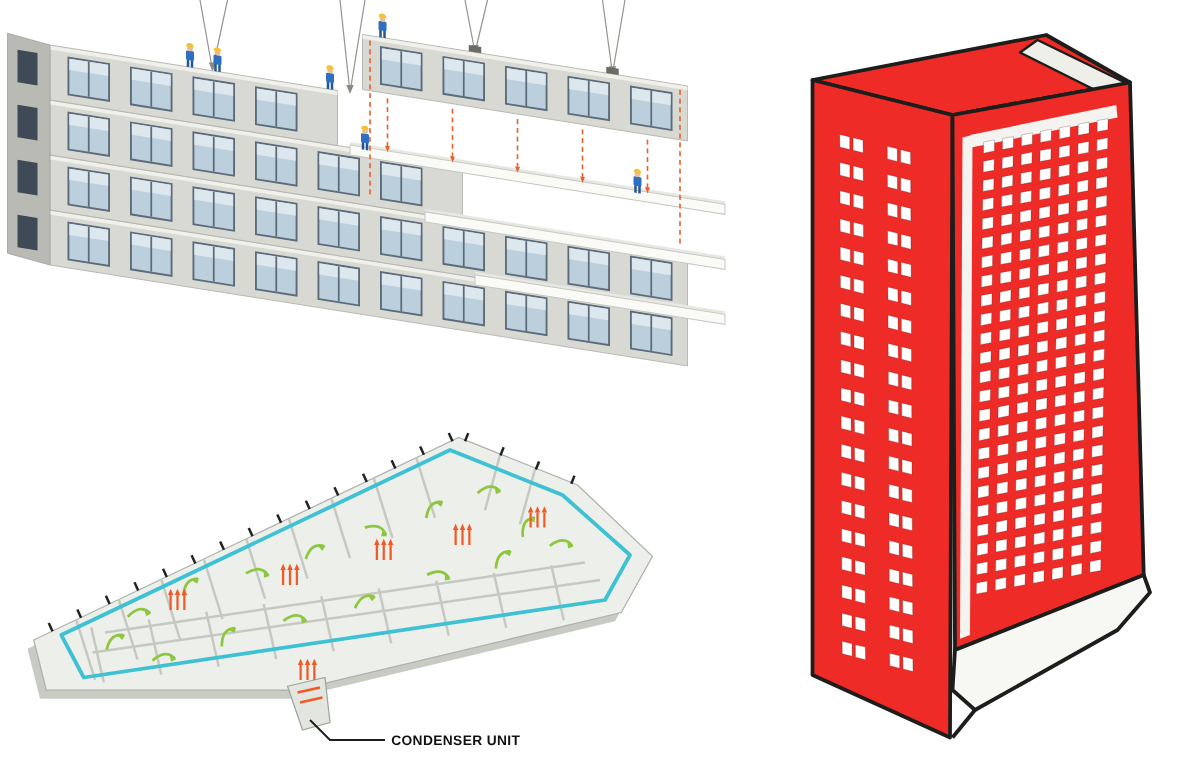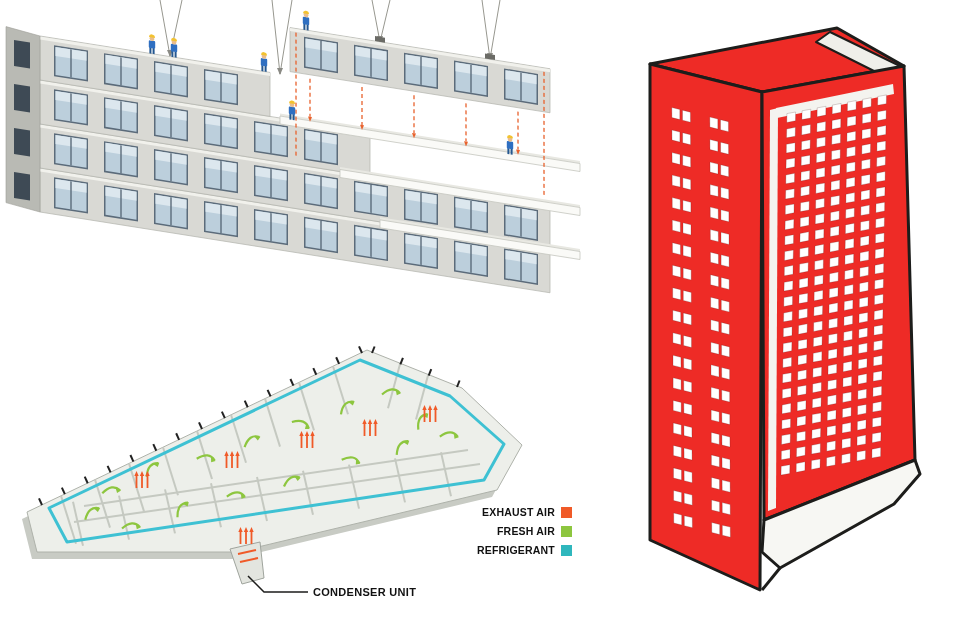--- a/index.html
+++ b/index.html
@@ -400,34 +400,20 @@
         <polygon points="236.3,192 240.7,192 238.5,187" fill="#F05A28"></polygon>
         <line x1="244" y1="204" x2="244" y2="192" stroke="#F05A28" stroke-width="1.8"></line>
         <polygon points="241.8,192 246.2,192 244,187" fill="#F05A28"></polygon>
         <line x1="249.5" y1="204" x2="249.5" y2="192" stroke="#F05A28" stroke-width="1.8"></line>
         <polygon points="247.3,192 251.7,192 249.5,187" fill="#F05A28"></polygon>
       </g>
     <polyline points="246,236 262,252 306,252" fill="none" stroke="#1D1D1B" stroke-width="1.5"></polyline>
     <text x="311" y="256">CONDENSER UNIT</text>
   </svg>
 
-  <div class="legend">
-    <div class="legend-row">
-      <span>EXHAUST AIR</span>
-      <span class="legend-swatch" style="background: rgb(240, 90, 40);"></span>
-    </div>
-    <div class="legend-row">
-      <span>FRESH AIR</span>
-      <span class="legend-swatch" style="background: rgb(141, 198, 63);"></span>
-    </div>
-    <div class="legend-row">
-      <span>REFRIGERANT</span>
-      <span class="legend-swatch" style="background: rgb(47, 183, 189);"></span>
-    </div>
-  </div>
 
   <svg id="tower-svg" width="335" height="600" viewBox="0 0 335 600">
     <g stroke="#1D1D1B" stroke-width="3" stroke-linejoin="round">
       <polygon points="38,52 225,16 292,54 150,80" fill="#EE2B26"></polygon>
       <polygon points="218,20 290,55 272,64 204,30" fill="#EFEFEA" stroke-width="2"></polygon>
       <polygon points="38,52 150,80 148,578 38,528" fill="#EE2B26"></polygon>
       <polygon points="150,80 292,54 303,448 152,508" fill="#EE2B26"></polygon>
     </g>
     <polygon points="164,96 281,72 282,82 165,106" fill="#F4F3EF"></polygon>
     <polygon points="158,98 166,96 164,496 156,499" fill="#F4F3EF"></polygon>

